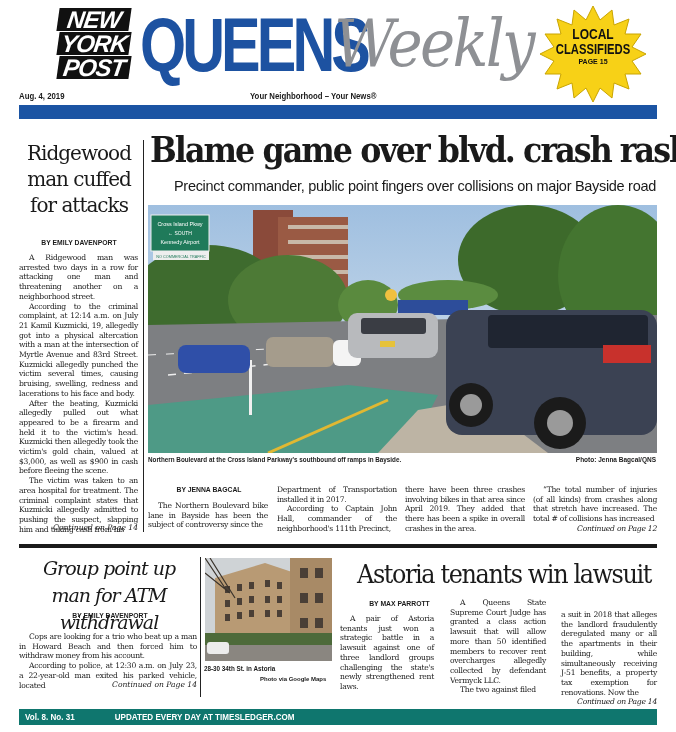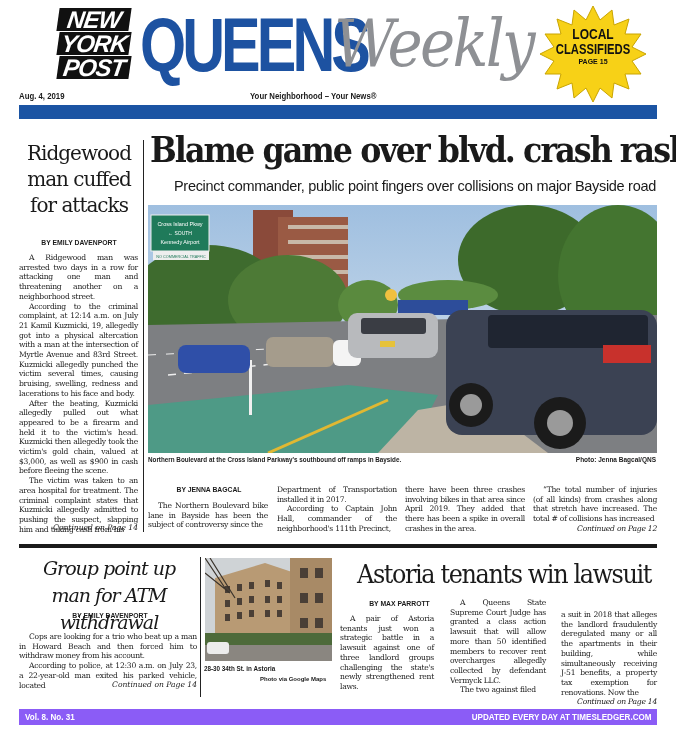--- a/index.html
+++ b/index.html
@@ -65,21 +65,21 @@
     .p2-credit { left: 260px; top: 676px; font-size: 6px; }
 
     
     .b2-head { left: 357px; top: 557px; width: 300px; font-family: "DejaVu Serif", serif; font-size: 26px; line-height: 34px; letter-spacing: -1.5px; white-space: nowrap; transform: scaleX(0.92); transform-origin: left top; }
     .b2-byline { left: 352px; top: 599px; width: 95px; text-align: center; }
     .b2-col-1 { left: 340px; top: 614px; width: 94px; }
     .b2-col-2 { left: 450px; top: 598px; width: 96px; }
     .b2-col-3 { left: 561px; top: 598px; width: 96px; margin-top: 12px; }
 
     
-    .footer-bar { left: 19px; top: 709px; width: 638px; height: 16px; background: #8b5cf6; color: #fff; font-family: "Liberation Sans", sans-serif; font-weight: 700; font-size: 9.5px; line-height: 16px; padding: 0 6px; display: flex; justify-content: space-between; }
+    .footer-bar { left: 19px; top: 709px; width: 638px; height: 16px; background: #0f766e; color: #fff; font-family: "Liberation Sans", sans-serif; font-weight: 700; font-size: 9.5px; line-height: 16px; padding: 0 6px; display: flex; }
     .footer-bar span { display: inline-block; transform: scaleX(0.85); }
     .footer-bar .left { transform-origin: left center; }
     .footer-bar .right { transform-origin: right center; }
   </style>
 </head>
 <body>
 
 <div class="abs nyp-logo">
   <span class="nyp-line">NEW</span>
   <span class="nyp-line">YORK</span>

